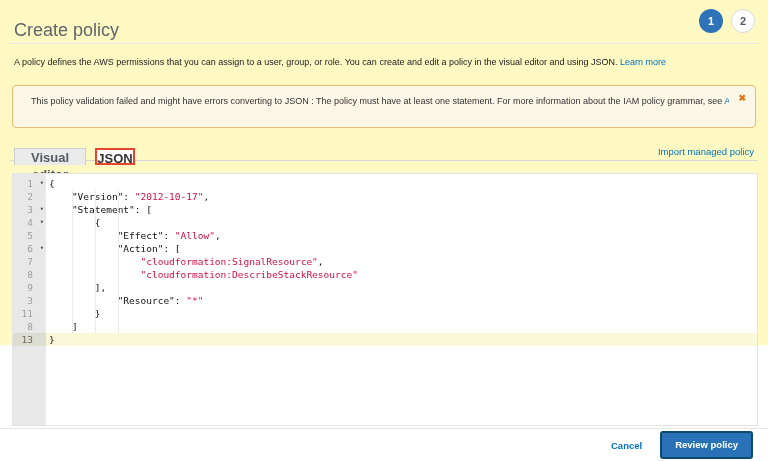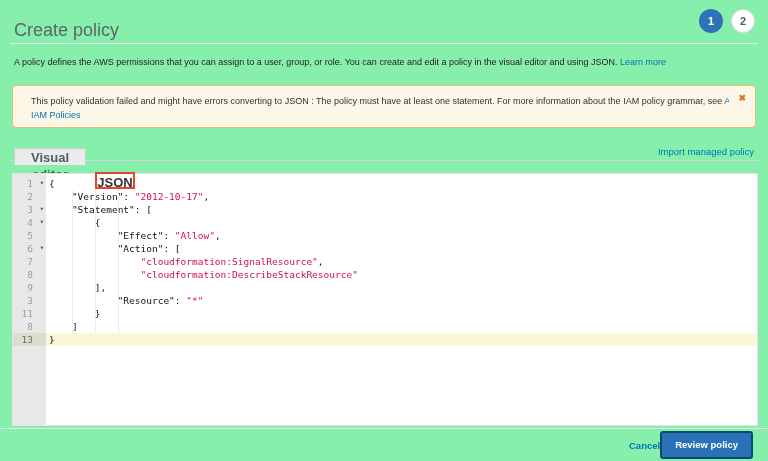--- a/index.html
+++ b/index.html
@@ -1,17 +1,17 @@
 <!DOCTYPE html>
 <html><head>
 <meta charset="utf-8">
 <style>
   html,body{margin:0;padding:0;}
   body{width:768px;height:461px;background:#ffffff;font-family:"Liberation Sans",sans-serif;color:#222;overflow:hidden;}
-  .page{position:relative;width:768px;height:461px;background:#86efac;text-decoration:underline;}
+  .page{position:relative;width:768px;height:345px;background:#fef9c3;text-decoration:underline;}
   a{text-decoration:none;cursor:pointer;}
   .link{color:#0073bb;}
 
   
   .title{position:absolute;left:14px;top:8px;font-size:18px;font-weight:400;color:#5f6569;}
   .steps{position:absolute;right:13px;top:9px;display:flex;gap:8px;}
   .step{width:24px;height:24px;border-radius:50%;display:flex;align-items:center;justify-content:center;font-size:11px;font-weight:bold;box-sizing:border-box;}
   .step-current{background:#2e73b8;color:#fff;}
   .step-future{background:#fff;border:1px solid #d9d9d9;color:#545b64;}
   .hdr-divider{position:absolute;left:10px;right:10px;top:43px;height:1px;background:#e8e8e8;}
@@ -21,38 +21,38 @@
 
   
   .alert{position:absolute;left:12px;right:12px;top:85px;height:43px;box-sizing:border-box;background:#fcf7e6;border:1px solid #e8bd71;border-radius:4px;padding:8px 26px 0 18px;font-size:9px;line-height:14px;color:#333;}
   .alert-line{white-space:nowrap;overflow:hidden;}
   .alert-close{position:absolute;right:9px;top:5px;color:#e0771c;font-size:9px;font-weight:bold;cursor:pointer;}
 
   
   .tabs-underline{position:absolute;left:10px;right:10px;top:160px;height:1px;background:#d7d7d7;}
   .tab{position:absolute;top:148px;height:17px;line-height:17px;font-size:13px;font-weight:bold;color:#545b64;text-align:center;box-sizing:border-box;cursor:pointer;}
   .tab-visual{left:14px;width:72px;background:#ebebeb;border:1px solid #cdcdcd;border-bottom:none;}
-  .tab-json{left:95px;width:40px;background:#fff;border:2px solid #e5452f;z-index:3;color:#333;margin-top:24px;}
+  .tab-json{left:95px;width:40px;background:#fff;border:2px solid #e5452f;z-index:3;color:#333;}
   .import-link{position:absolute;right:14px;top:146px;font-size:9.5px;margin-left:24px;}
 
   
   .editor{position:absolute;left:12px;top:173px;width:746px;height:253px;box-sizing:border-box;border:1px solid #e4e4e4;background:#fff;display:flex;}
   .gutter{width:33px;background:#e8e8e8;box-sizing:border-box;padding-top:3px;font-family:"DejaVu Sans Mono",monospace;font-size:9.5px;color:#9e9e9e;flex:none;}
   .g-row{position:relative;height:13px;line-height:13px;text-align:right;padding-right:13px;box-sizing:border-box;}
   .g-active{background:#dcdcd0;color:#6b6b5e;}
   .fold{position:absolute;right:2px;top:0;font-size:7px;color:#4a4a4a;line-height:13px;cursor:pointer;}
   .code{position:relative;flex:1;padding-top:3px;font-family:"DejaVu Sans Mono",monospace;font-size:9.5px;color:#111;overflow:hidden;cursor:text;}
   .c-row{height:13px;line-height:13px;white-space:pre;padding-left:3px;}
   .c-active{background:#fbf8d9;}
   .tk-s{color:#d11144;}
   .guide{position:absolute;top:16px;height:143px;width:0;border-left:1px dotted #dcdcdc;}
 
   
   .footer-divider{position:absolute;left:0;right:0;top:428px;height:1px;background:#e6e6e6;}
-  .footer{position:absolute;right:15px;top:431px;display:flex;align-items:center;margin-left:45px;}
+  .footer{position:absolute;right:15px;top:431px;display:flex;align-items:center;gap:18px;margin-left:45px;}
   .cancel{font-size:9.5px;font-weight:bold;}
   .review-btn{height:24px;line-height:24px;padding:0 13px;background:#2a72b8;border:2px solid #0c4a6e;border-radius:3px;color:#fff;font-size:9.5px;font-weight:bold;cursor:pointer;}
 </style>
 </head>
 <body>
 
 <div class="page">
 
   <h1 class="title">Create policy</h1>
 
@@ -60,21 +60,20 @@
     <div class="step step-current">1</div>
     <div class="step step-future">2</div>
   </div>
 
   <div class="hdr-divider"></div>
 
   <div class="intro"><span>A policy defines the AWS permissions that you can assign to a user, group, or role. You can create and edit a policy in the visual editor and using JSON. </span><a class="link">Learn more</a></div>
 
   <div class="alert">
     <div class="alert-line"><span>This policy validation failed and might have errors converting to JSON : The policy must have at least one statement. For more information about the IAM policy grammar, see </span><a class="link">AWS</a></div>
-    <div class="alert-line"><a class="link">IAM Policies</a></div>
     <span class="alert-close">✖</span>
   </div>
 
   <div class="tabs-underline"></div>
   <div class="tab tab-visual">Visual editor</div>
   <div class="tab tab-json">JSON</div>
   <a class="import-link link">Import managed policy</a>
 
   <div class="editor">
     <div class="gutter">

